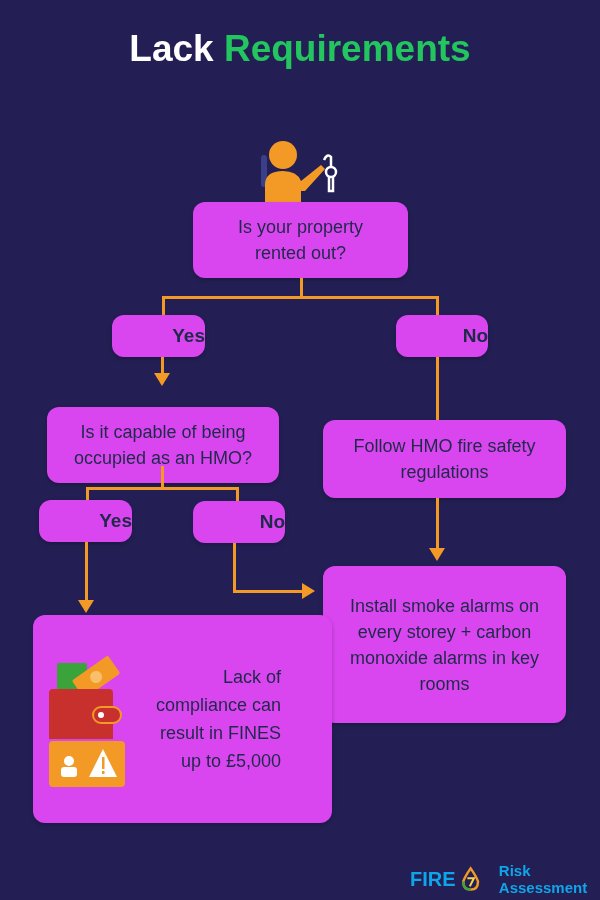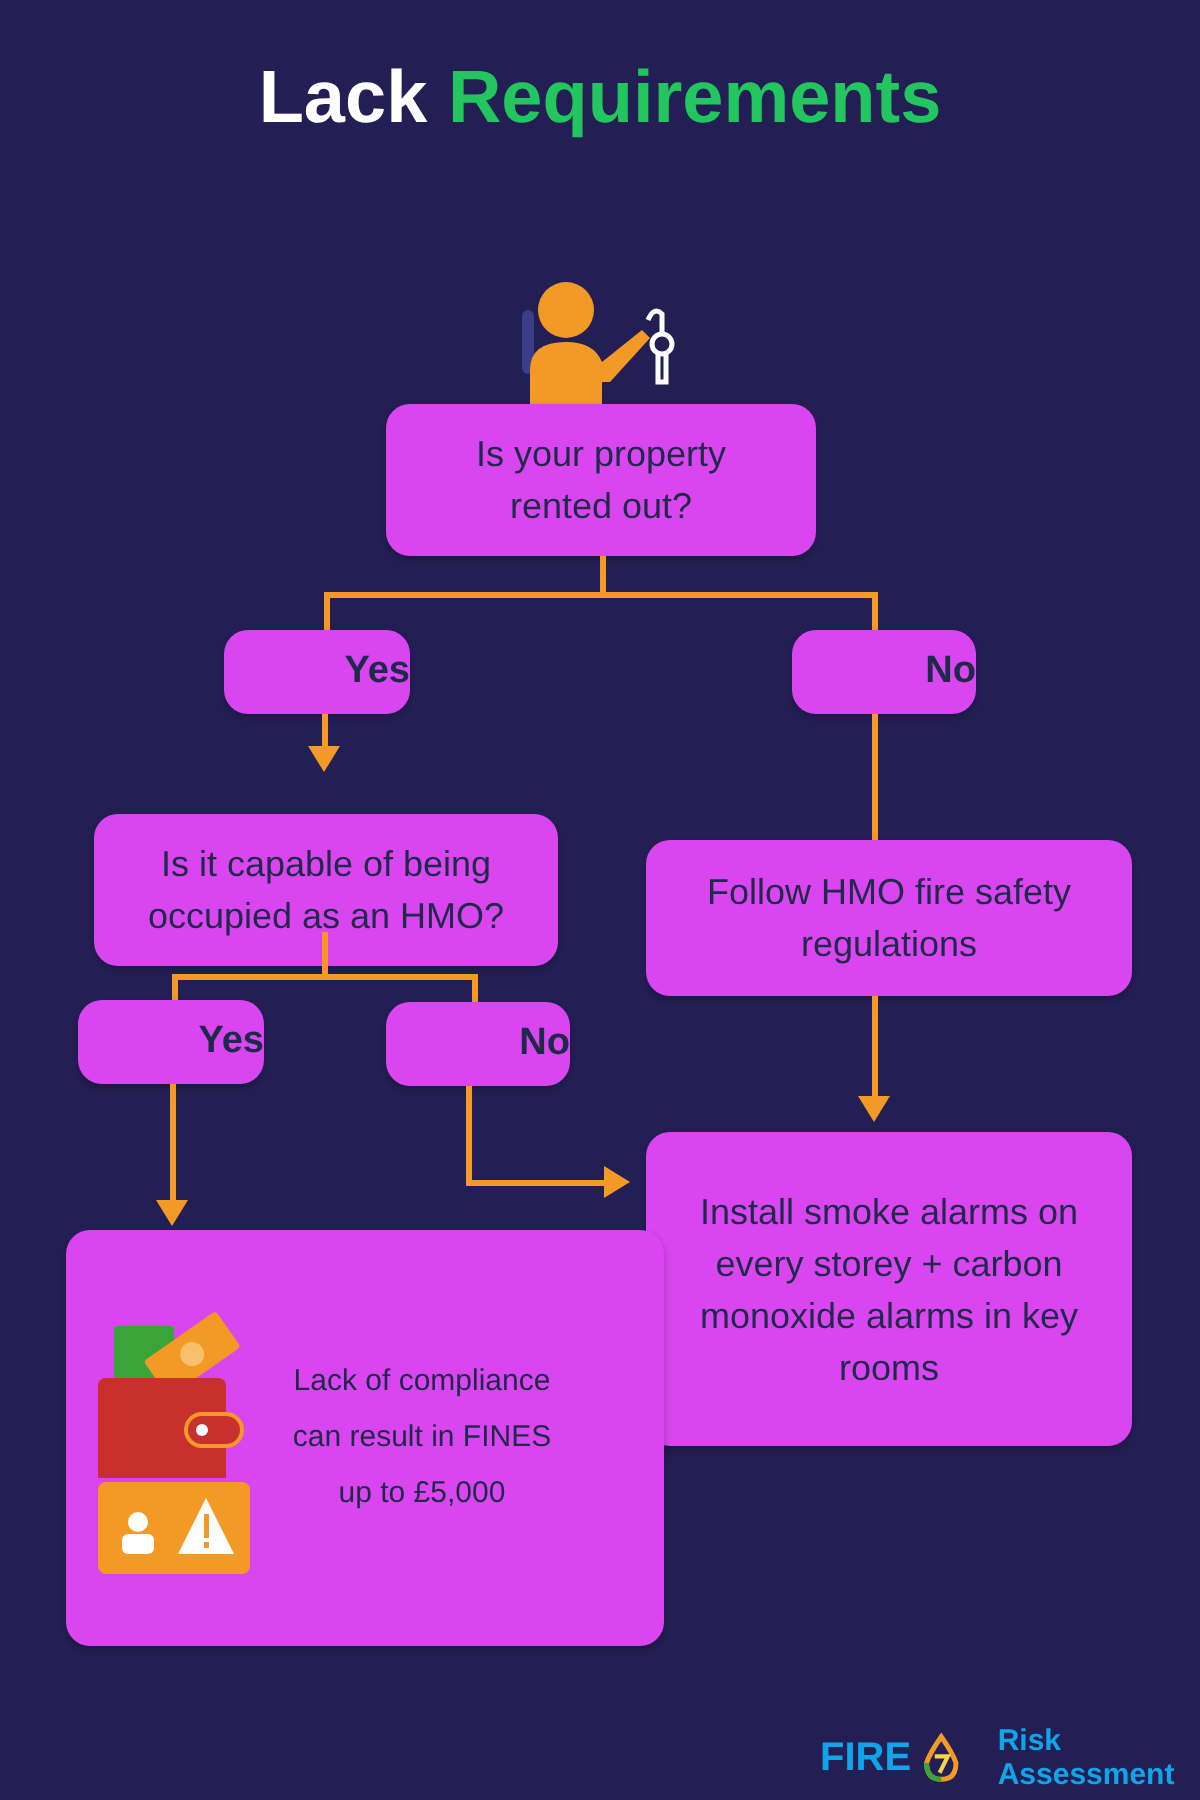--- a/index.html
+++ b/index.html
@@ -27,21 +27,21 @@
   .arrow-down {
     position: absolute; width: 0; height: 0;
     border-left: 8px solid transparent; border-right: 8px solid transparent;
     border-top: 13px solid #f39a26;
   }
   .arrow-right {
     position: absolute; width: 0; height: 0;
     border-top: 8px solid transparent; border-bottom: 8px solid transparent;
     border-left: 13px solid #f39a26;
   }
-  .fine-text { font-size: 15px; line-height: 28px; text-align: center; }
+  .fine-text { font-size: 18px; line-height: 28px; text-align: right; }
   .logo {
     position: absolute; left: 410px; top: 862px; display: flex; align-items: center;
     color: #0ea5e9; font-weight: bold;
   }
   .logo .fire { font-size: 20px; margin-right: 4px; }
   .logo .ra { font-size: 15px; margin-left: 18px; }
 </style>
 </head>
 <body>
 

